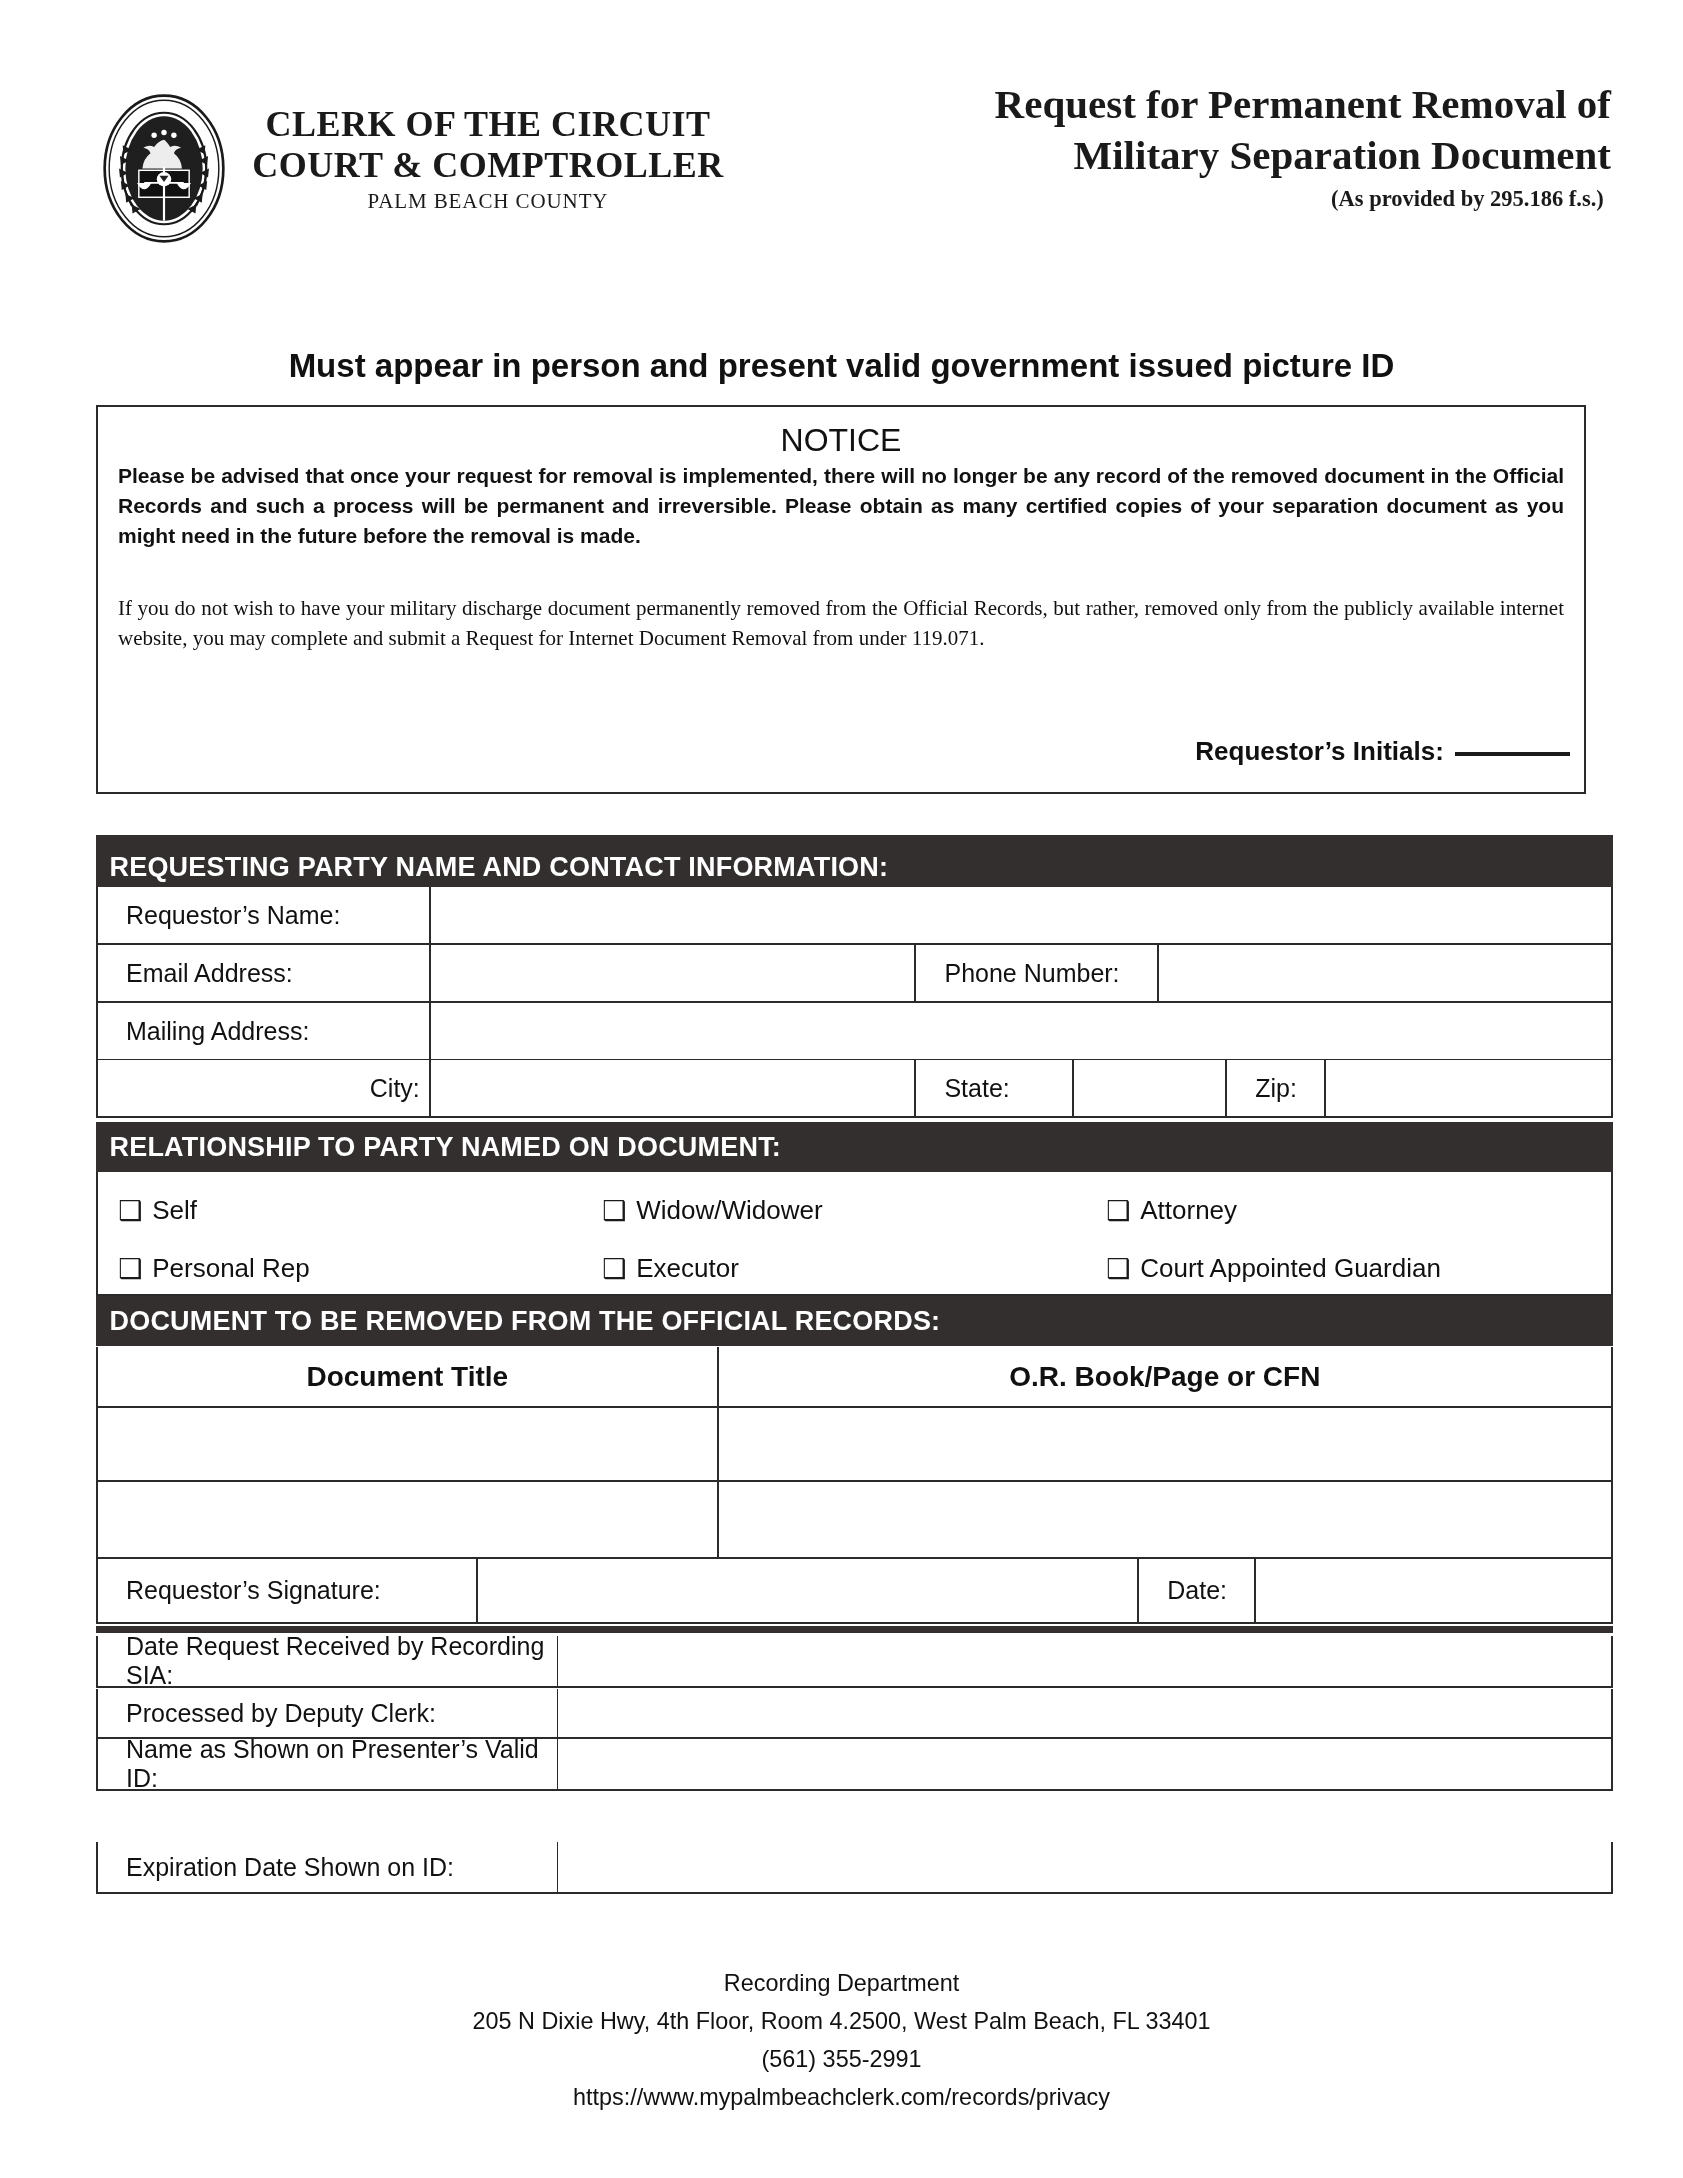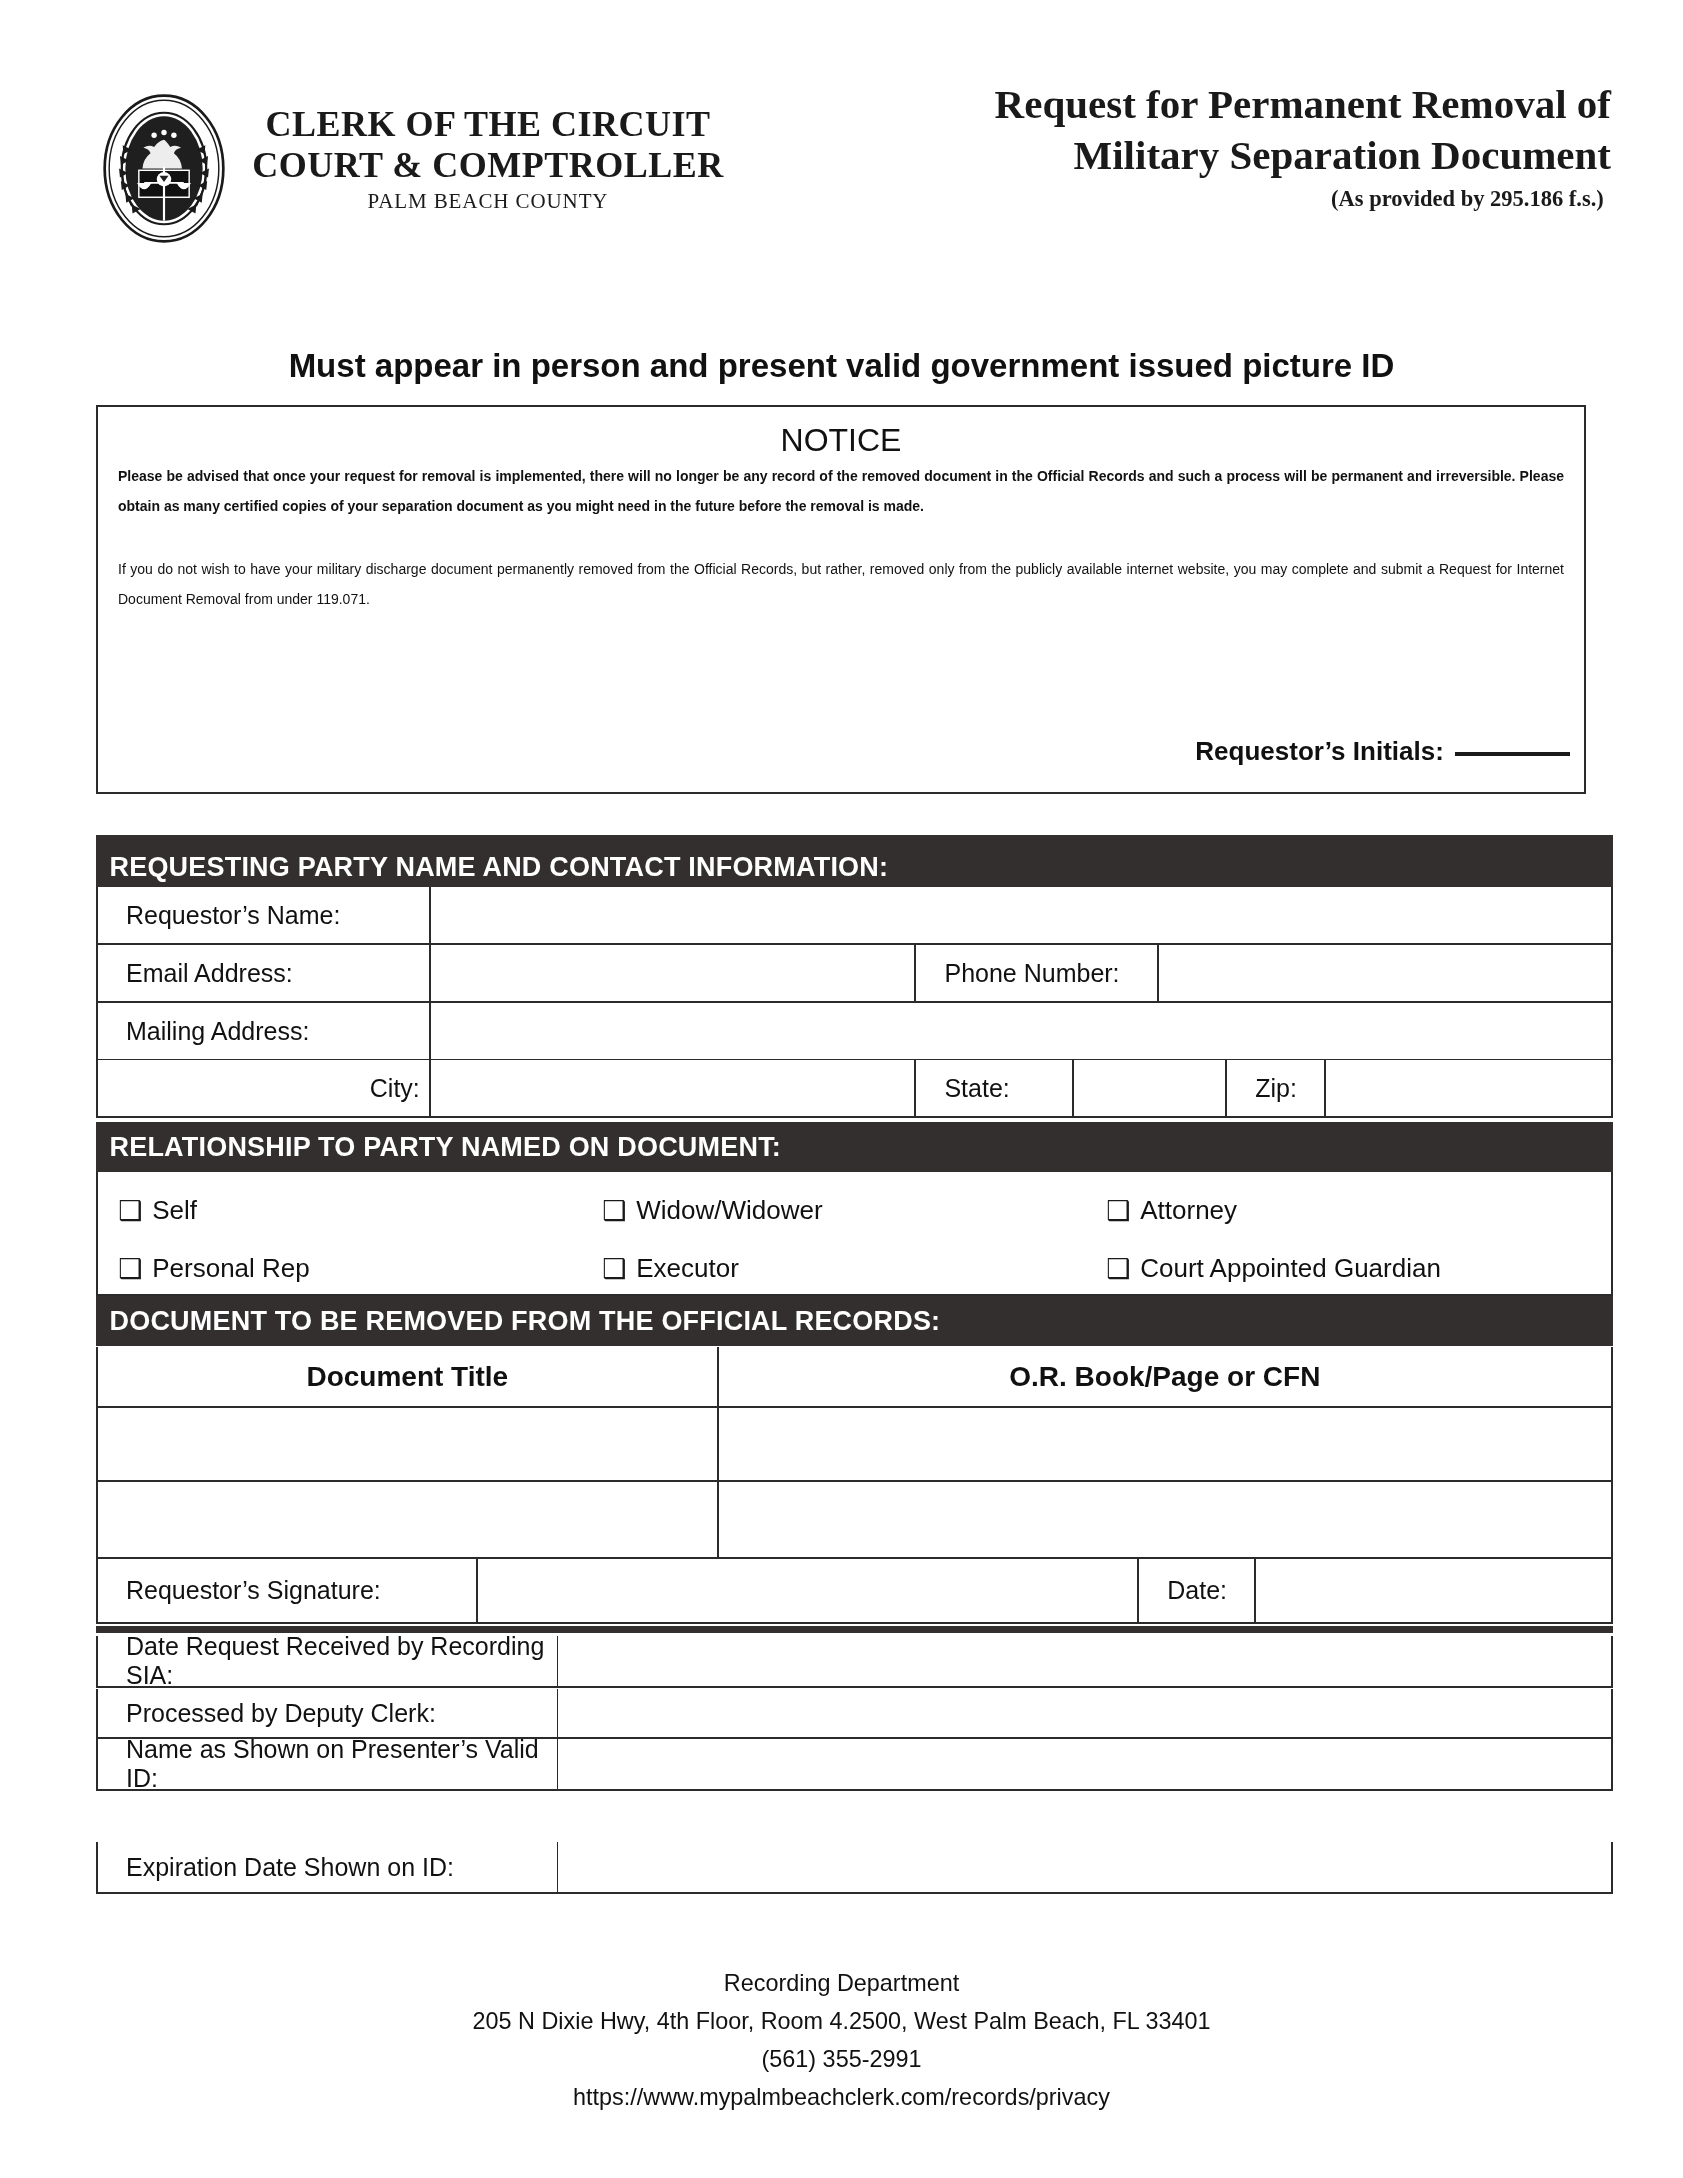--- a/index.html
+++ b/index.html
@@ -108,31 +108,32 @@
     background: #ffffff;
   }
   .notice-title {
     text-align: center;
     font-size: 32px;
     font-weight: normal;
     margin-top: 12.6px;
     line-height: 40px;
   }
   .notice-p {
-    font-size: 14px;
+    font-size: 21px;
     font-weight: bold;
     line-height: 30px;
     text-align: justify;
     text-justify: inter-word;
     margin: 0 20px;
     padding-top: 1.8px;
   }
   .notice-p.second {
-    margin-top: 31px;
+    margin-top: 40px;
     font-weight: normal;
+    font-family: Liberation Serif, serif;
   }
   .notice-initials {
     position: absolute;
     right: 14.4px;
     bottom: 25px;
     font-size: 26px;
     font-weight: bold;
     white-space: nowrap;
   }
   .initials-rule {

